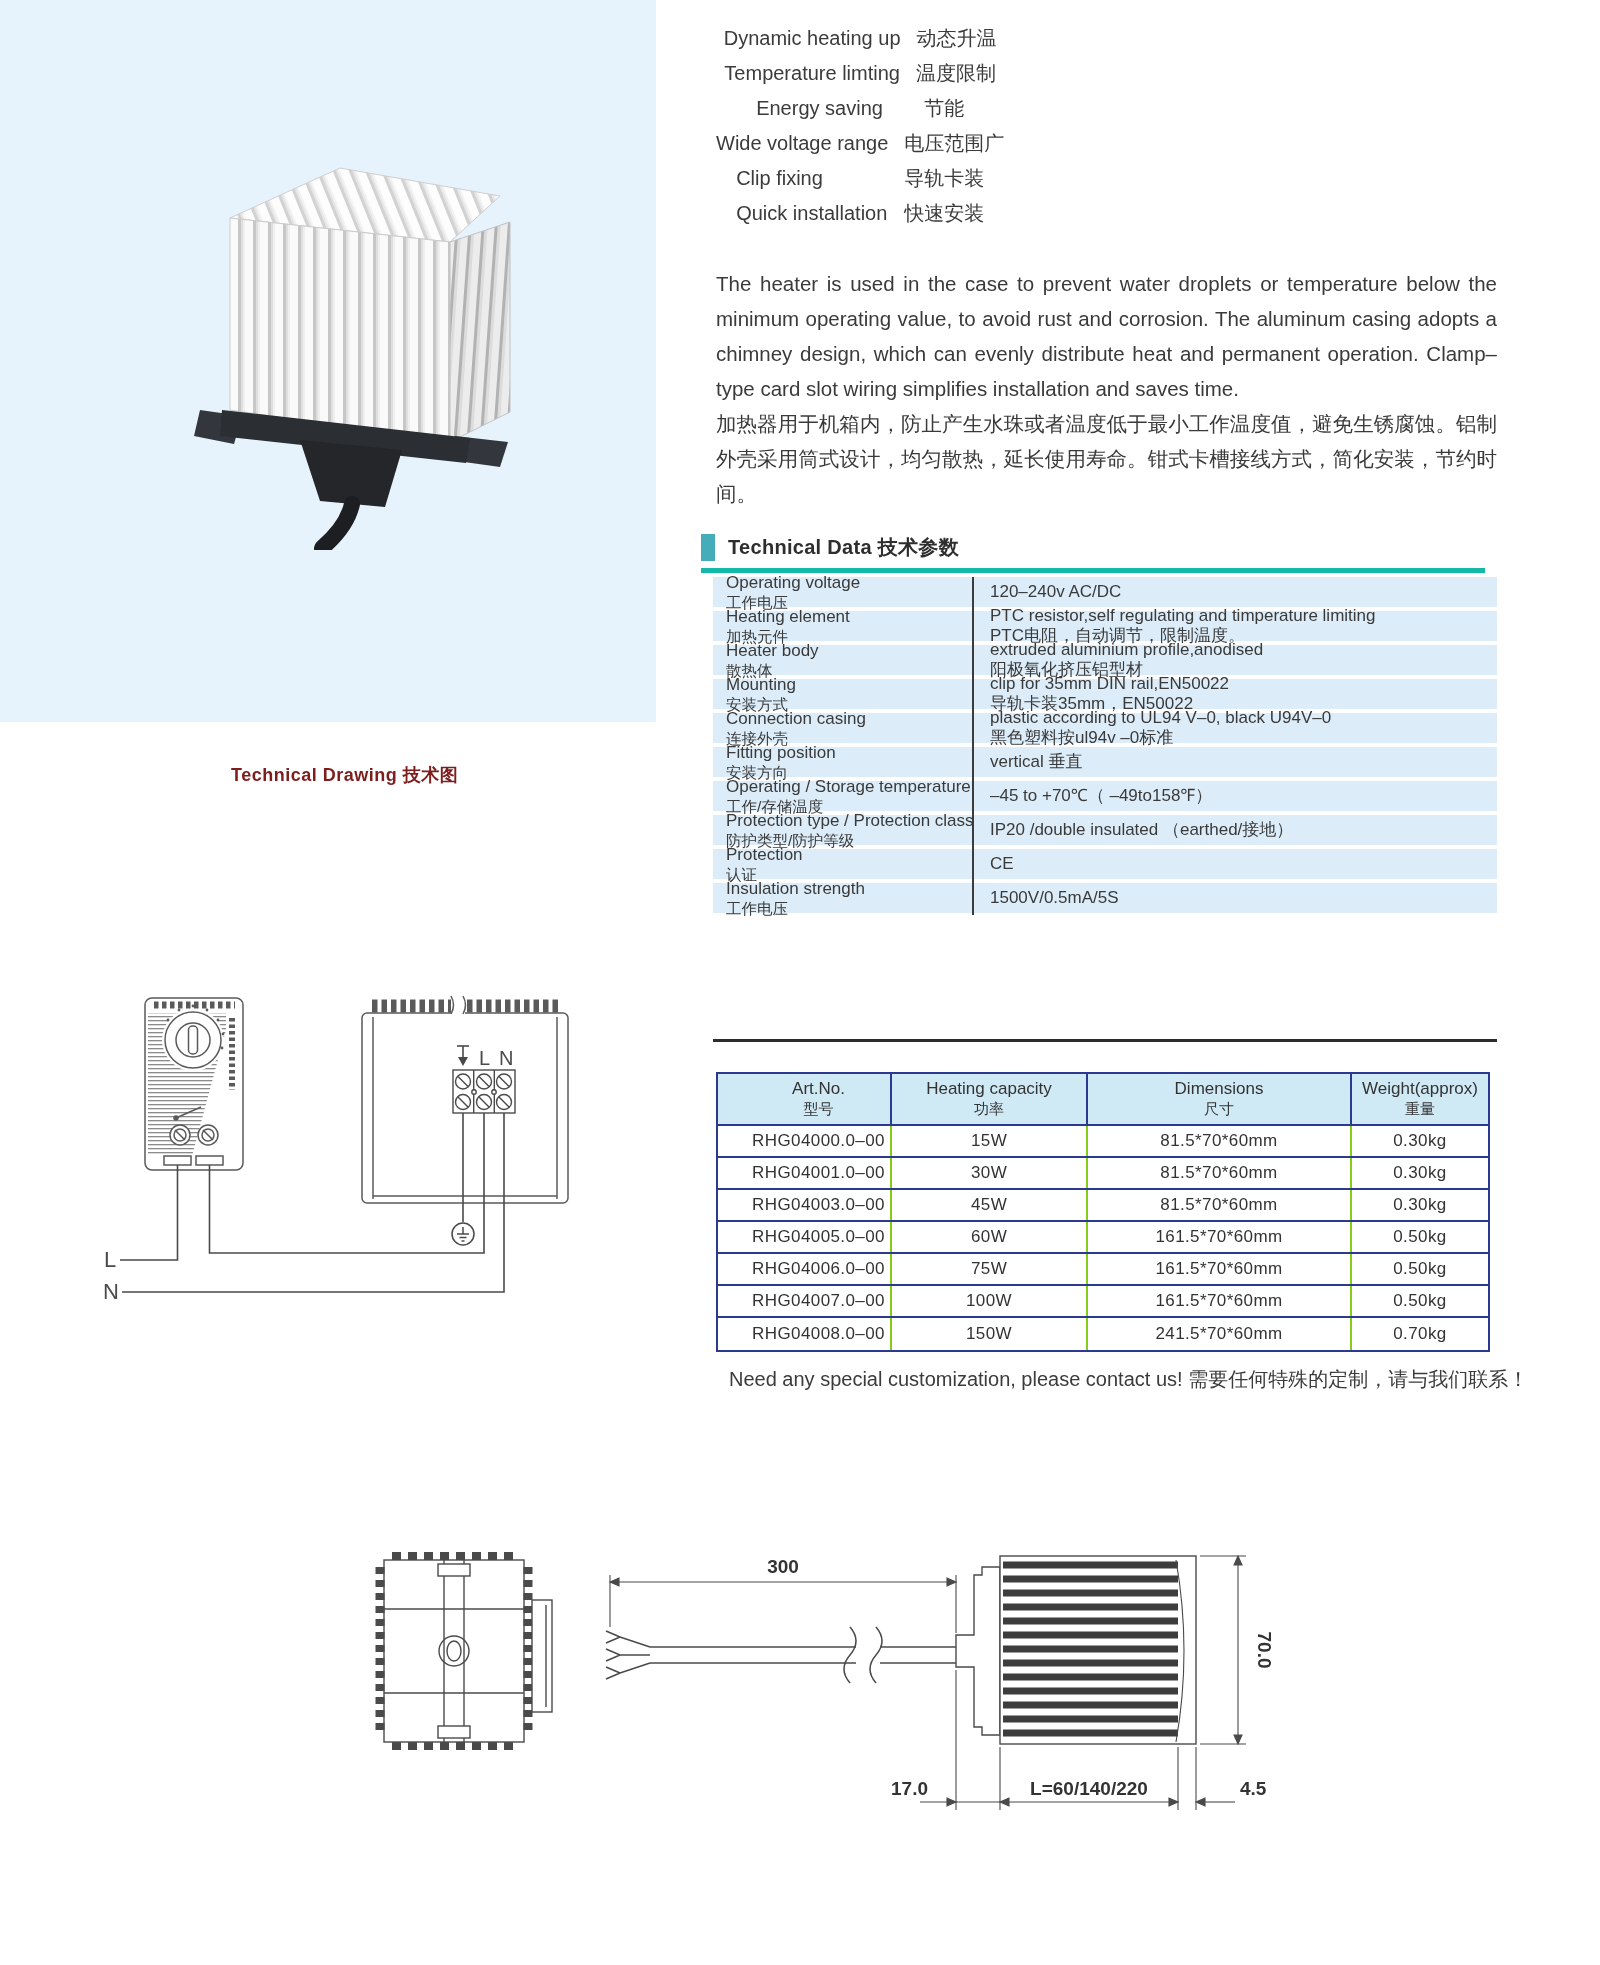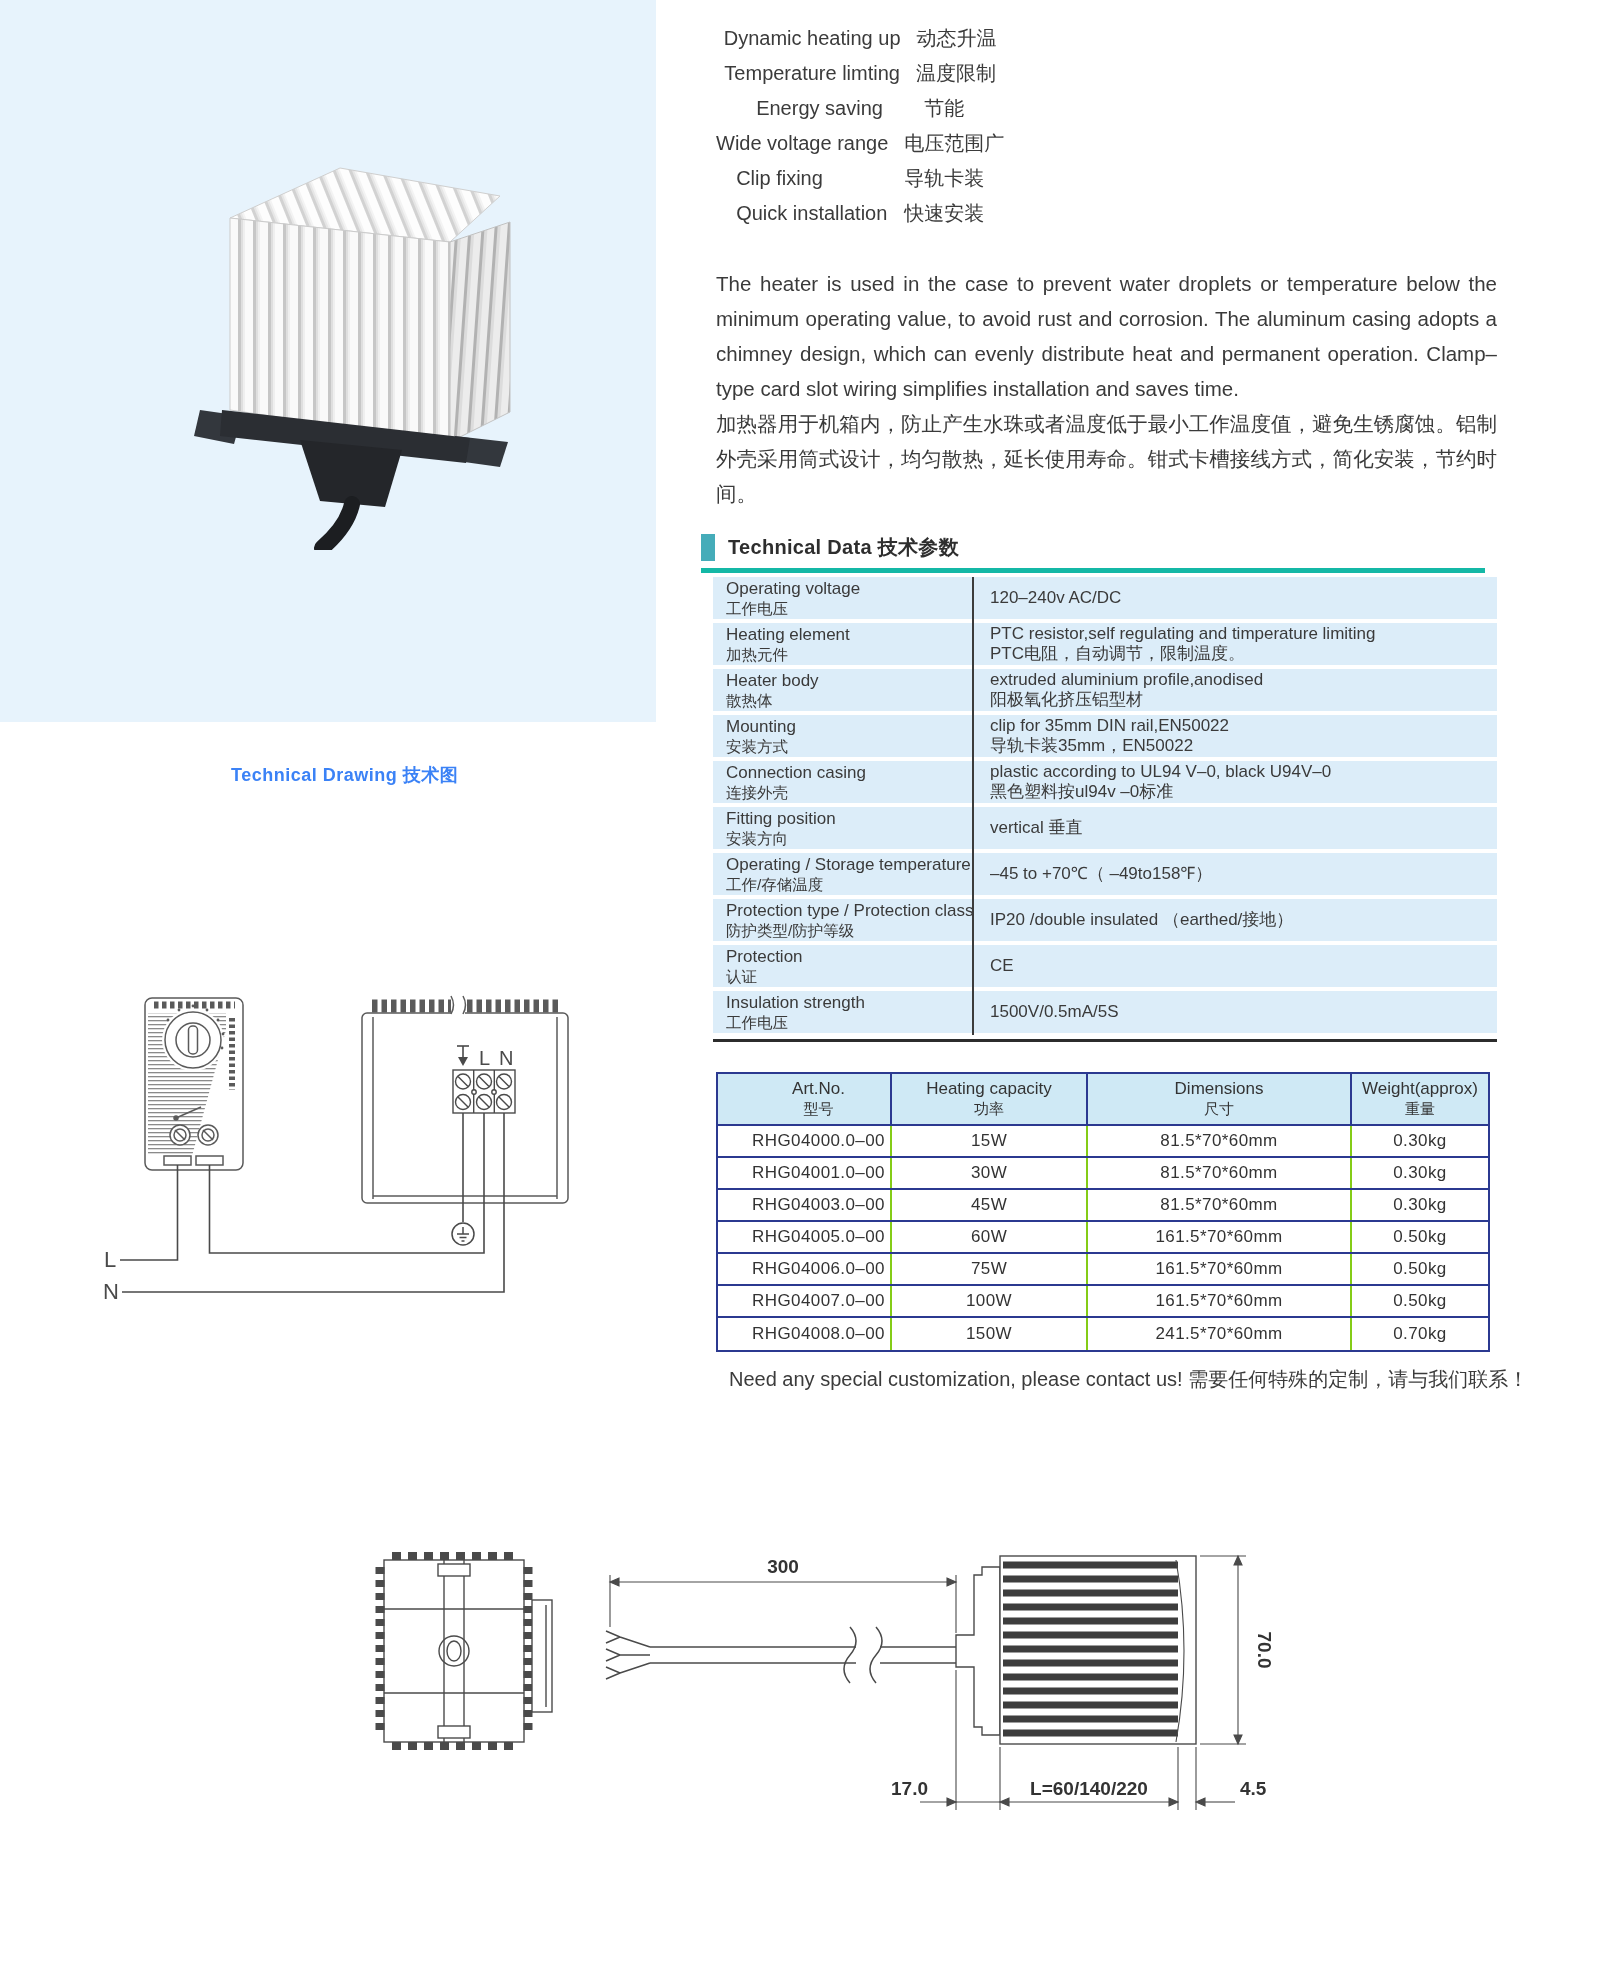--- a/index.html
+++ b/index.html
@@ -3,42 +3,42 @@
 <meta charset="utf-8">
 <style>
   html,body{margin:0;padding:0;background:#ffffff;}
   .page{position:relative;width:1600px;height:1965px;background:#fff;
         font-family:"Liberation Sans",sans-serif;color:#3a3a3a;overflow:hidden;}
 
   
   .panel{position:absolute;left:0;top:0;width:656px;height:722px;background:#e7f3fc;}
   .photo-svg{position:absolute;left:170px;top:110px;}
   .tech-drawing-label{position:absolute;left:231px;top:763px;font-size:18px;font-weight:700;
-                      color:#3b82f6;letter-spacing:.5px;}
+                      color:#7f1d1d;letter-spacing:.5px;}
 
   
   .features{position:absolute;left:716px;top:21px;}
   .feature-row{display:flex;align-items:center;height:35px;font-size:20px;color:#3b3b3b;justify-content:center;}
   .f-en{min-width:152px;margin-right:16px;white-space:nowrap;}
   .f-zh{white-space:nowrap;}
 
   
   .desc{position:absolute;left:716px;top:266px;width:781px;}
   .desc-en,.desc-zh{font-size:20.5px;line-height:35px;text-align:justify;color:#3a3a3a;}
 
   
   .td-header{position:absolute;left:701px;top:534px;width:784px;display:flex;align-items:center;
              padding-bottom:7px;border-bottom:5px solid #14b8a6;box-sizing:content-box;}
   .td-accent{width:14px;height:27px;background:#45acb9;margin-right:13px;}
   .td-title{font-size:20px;font-weight:700;color:#2e2e2e;letter-spacing:.3px;}
 
   
   .spec{position:absolute;left:713px;top:577px;width:784px;}
   .spec::before{content:"";position:absolute;left:259px;top:0;bottom:2px;width:2px;background:#3c3c3c;}
-  .spec-row{display:flex;height:42px;margin-bottom:4px;}
+  .spec-row{display:flex;height:30px;margin-bottom:4px;}
   .spec-label{width:259px;background:#dcedf9;box-sizing:border-box;padding-left:13px;
               display:flex;flex-direction:column;justify-content:center;}
   .sl-en{font-size:17px;line-height:20px;white-space:nowrap;}
   .sl-zh{font-size:15.5px;line-height:19px;white-space:nowrap;}
   .spec-value{flex:1;background:#dcedf9;padding-left:18px;
               display:flex;flex-direction:column;justify-content:center;}
   .sv-l{font-size:17px;line-height:20px;white-space:nowrap;}
   .sv-l:empty{display:none;}
   .spec-bottom{position:absolute;left:713px;top:1039px;width:784px;height:3px;background:#2c2c2c;}
 

